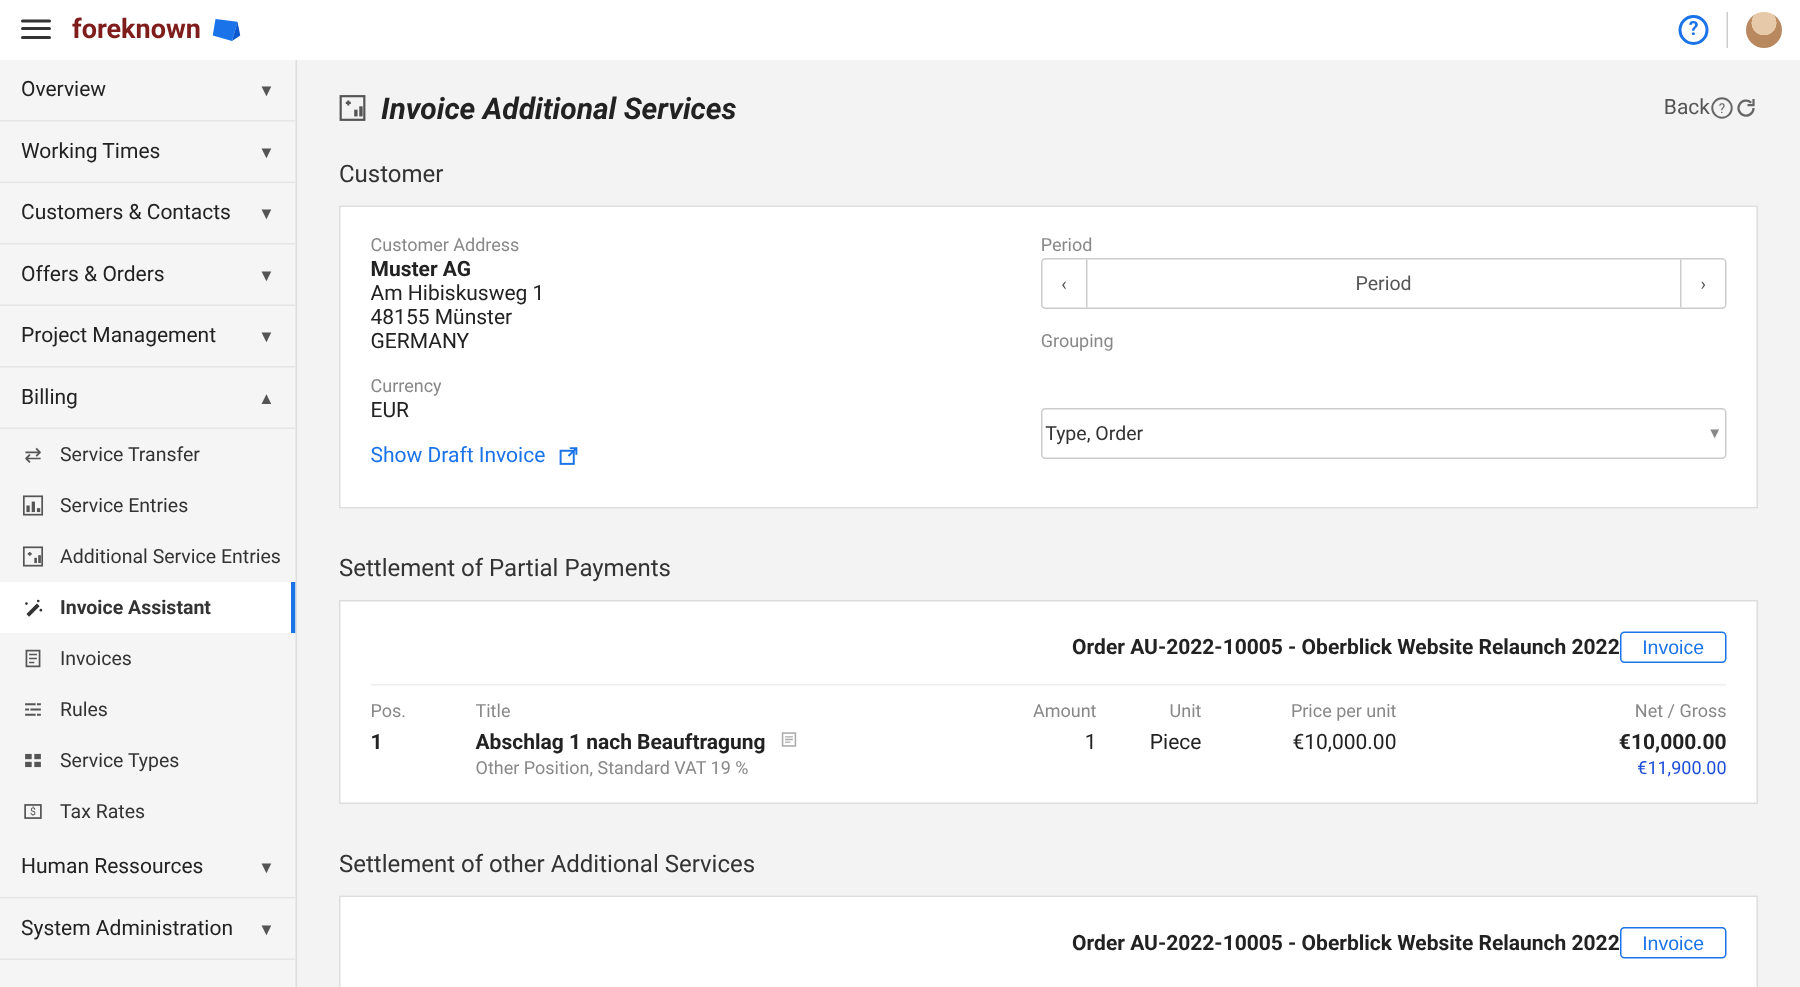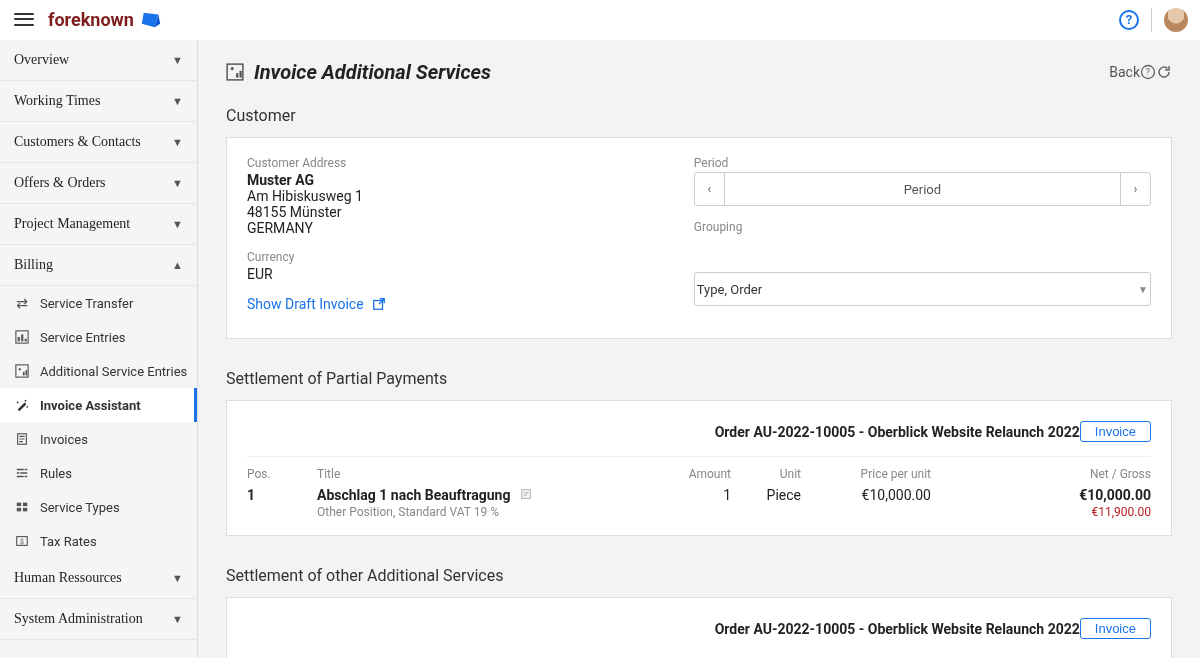--- a/index.html
+++ b/index.html
@@ -12,21 +12,21 @@
     .brand-logo { width:22px; height:22px; margin-left:6px; }
     .topbar-spacer { flex: 1; }
     .topbar-right { display: flex; align-items: center; gap: 12px; color: #1a73e8; }
     .help-icon-top { width: 20px; height: 20px; border: 2px solid #1a73e8; border-radius: 50%; display:flex; align-items:center; justify-content:center; font-size: 13px; font-weight:bold; color:#1a73e8; }
     .divider-v { width:1px; height:24px; background:#ccc; }
     .avatar { width:24px; height:24px; border-radius:50%; background: radial-gradient(circle at 50% 30%, #e6c9a8 0 40%, #b8895f 41% 100%); }
     
     .layout { display: flex; height: calc(100vh - 40px); }
     
     .sidebar { width: 198px; background: #f5f5f5; border-right: 1px solid #ddd; overflow-y: auto; }
-    .side-item { height: 41px; display:flex; align-items:center; justify-content:space-between; padding: 0 14px; font-size: 14px; color:#222; border-bottom: 1px solid #e5e5e5; cursor:pointer;font-family:Liberation Serif, serif; }
+    .side-item { height: 41px; display:flex; align-items:center; justify-content:space-between; padding: 0 14px; font-size: 14px; color:#222; border-bottom: 1px solid #e5e5e5; cursor:pointer; }
     .side-item .chev { font-size: 11px; color:#555; }
     .side-sub { height: 34px; display:flex; align-items:center; padding-left: 14px; gap:10px; color:#333; font-size:13px; cursor:pointer; }
     .side-sub.active { background:#fff; font-weight:700; border-right:3px solid #1a73e8; }
     .side-icon { width:16px; height:16px; display:inline-flex; align-items:center; justify-content:center; color:#555; font-size:14px; }
     
     .main { flex:1; background:#f3f3f3; overflow-y:auto; padding: 20px 28px; }
     .page-header { display:flex; align-items:center; gap:10px; margin-bottom: 22px; }
     .page-title { font-size:20px; font-weight:700; font-style:italic; color:#222; }
     .page-header-icon { width:18px; height:18px; color:#555; }
     .page-header-spacer { flex:1; }
@@ -66,21 +66,21 @@
     .tbl-head { display:flex; font-size:12px; color:#888; padding: 10px 0 4px; border-top:1px solid #eee; margin-top:8px; }
     .tbl-row { display:flex; font-size:14px; color:#222; padding: 2px 0; }
     .tbl-sub { display:flex; font-size:12px; color:#888; }
     .c-pos { width:70px; }
     .c-title { flex:1; }
     .c-amount { width:100px; text-align:right; }
     .c-unit { width:70px; text-align:right; }
     .c-price { width:130px; text-align:right; }
     .c-net { width:220px; text-align:right; }
     .inline-icon { color:#aaa; font-size:12px; margin-left:6px; }
-    .gross { font-size:12px; color:#b91c1c; }
+    .gross { font-size:12px; color:#1d4ed8; }
   </style>
 </head>
 <body>
 
 <div class="topbar">
   <div class="menu-btn">
       <span></span>
       <span></span>
       <span></span>
     </div>

